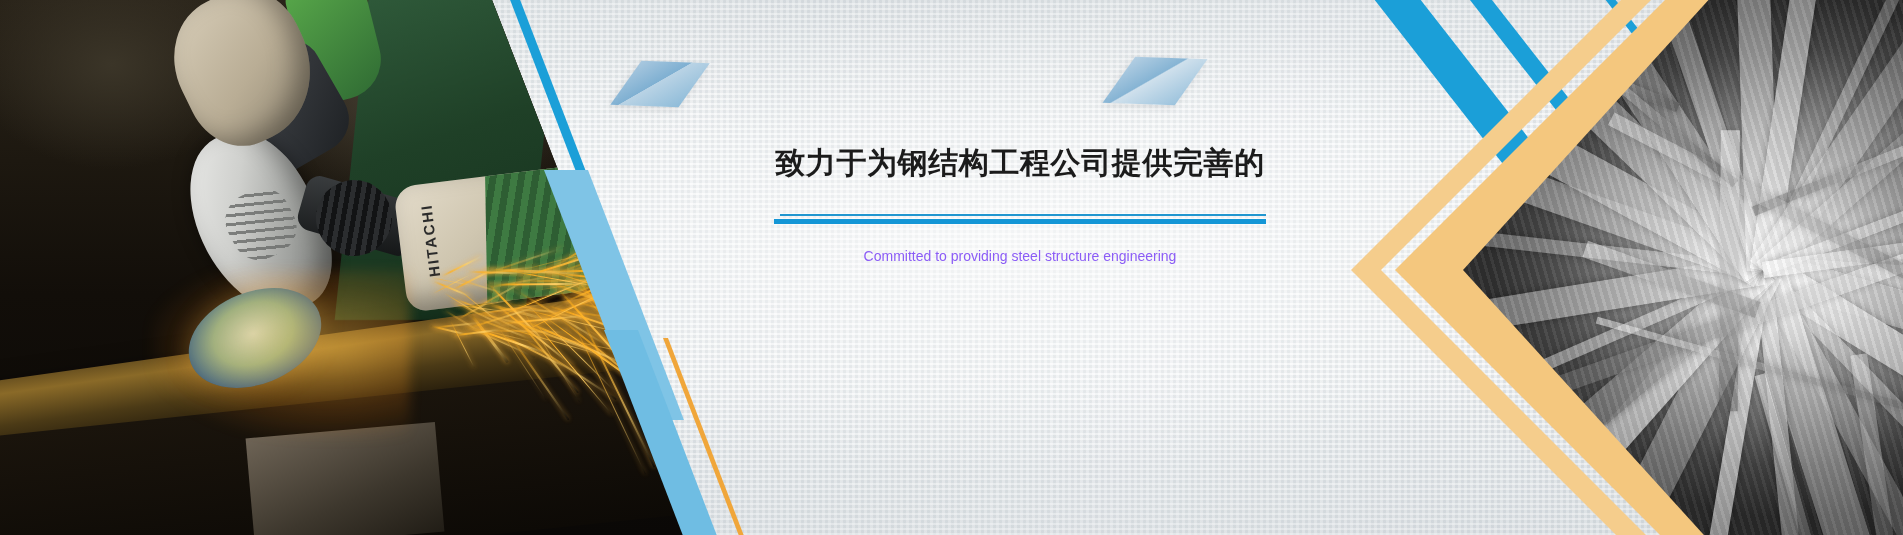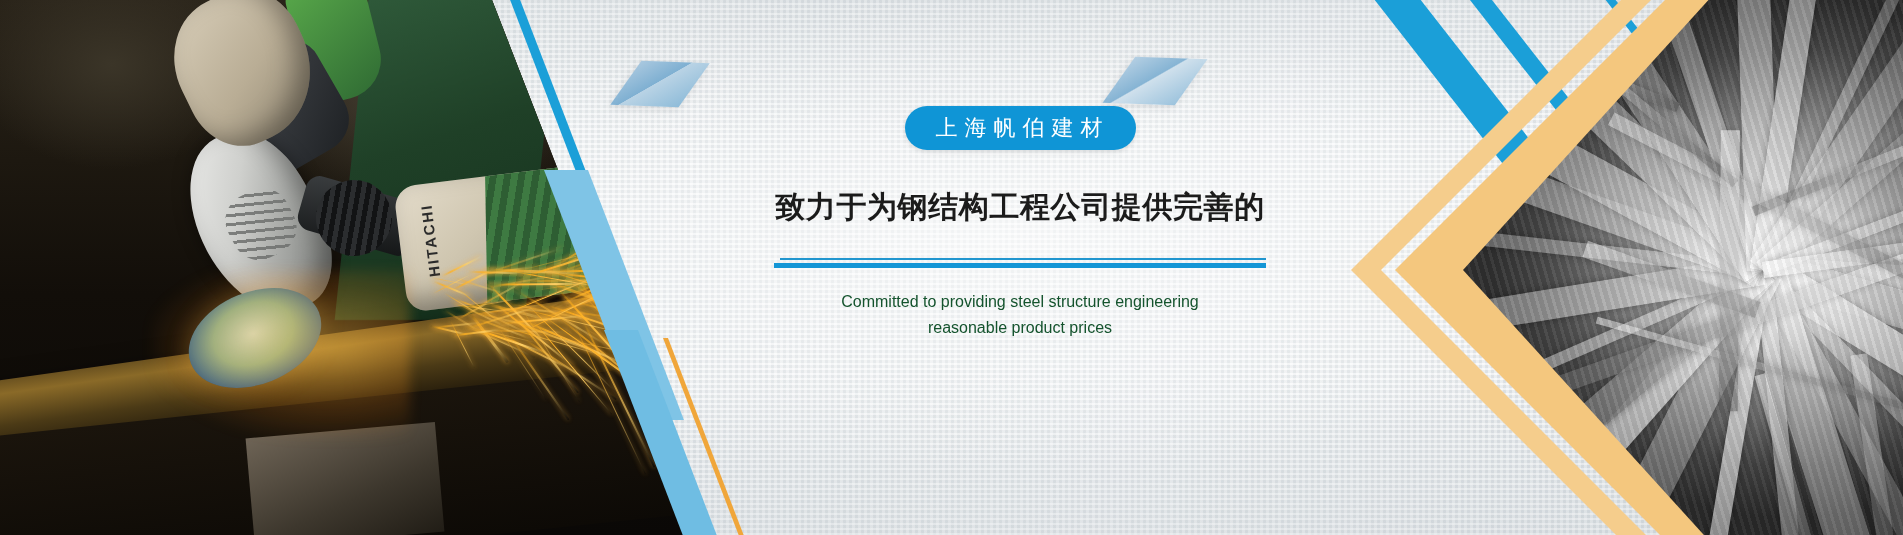--- a/index.html
+++ b/index.html
@@ -313,22 +313,22 @@
   .divider-thin{
     position:absolute;left:6px;top:0;width:486px;height:2px;background:#2196cf;
   }
   .divider-thick{
     position:absolute;left:0;top:5px;width:492px;height:5px;background:#1496d6;
   }
   .subtext{
     margin-top:22px;
     width:620px;
     text-align:center;
-    color:#14532d;
-    font-size:16px;
+    color:#8b5cf6;
+    font-size:14px;
     line-height:1.66;
     font-weight:400;
   }
   .subtext-line{display:block;}
 </style>
 </head>
 <body>
 
 <div class="banner">
 
@@ -580,30 +580,28 @@
           <div class="beam" style="width: 242.736px; height: 8.73278px; left: 58.2972px; top: 161.177px; transform: rotate(40.0609deg); opacity: 0.66;"></div>
           <div class="beam" style="width: 280.635px; height: 19.0189px; left: 125.838px; top: 320.913px; transform: rotate(90.4303deg); opacity: 0.56;"></div>
         </div>
       <div class="rp-grate"></div>
       <div class="rp-dark"></div>
     </div>
   </div>
 
   <div class="content">
 
-    <div class="badge">上海帆伯建材</div>
 
     <div class="headline">
       <span class="headline-line">致力于为钢结构工程公司提供完善的</span>
     </div>
 
     <div class="divider">
       <div class="divider-thin"></div>
       <div class="divider-thick"></div>
     </div>
 
     <div class="subtext">
       <span class="subtext-line">Committed to providing steel structure engineering</span>
-      <span class="subtext-line">reasonable product prices</span>
     </div>
 
   </div>
 </div>
 
 </body></html>

